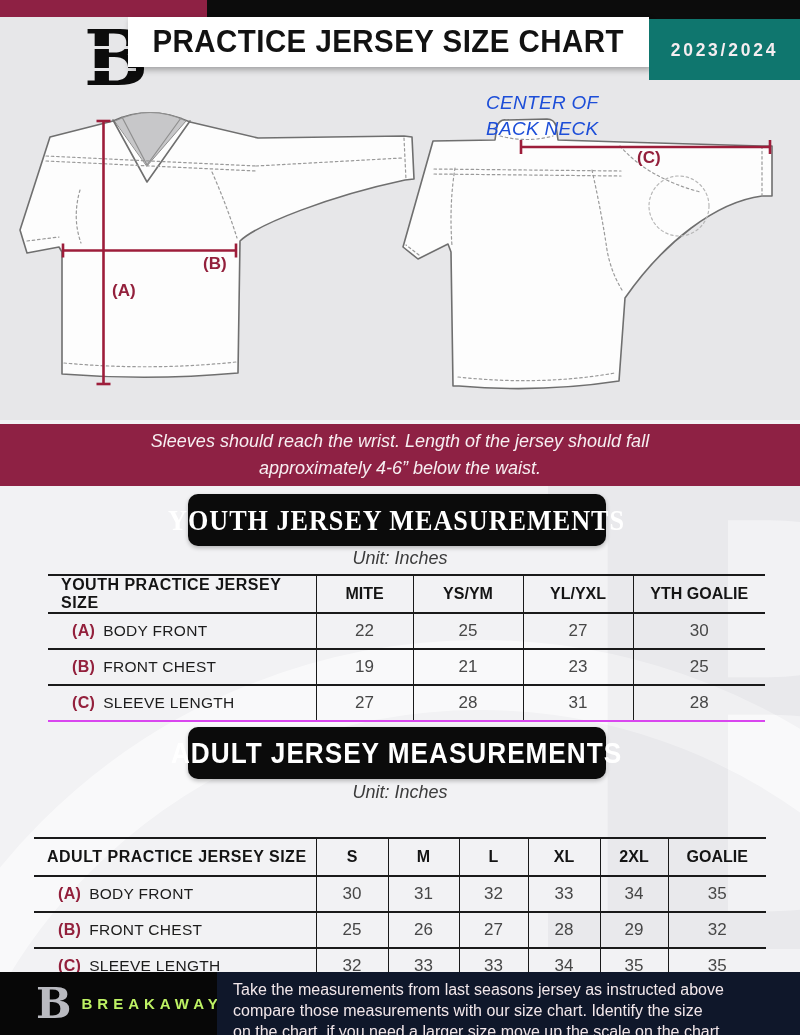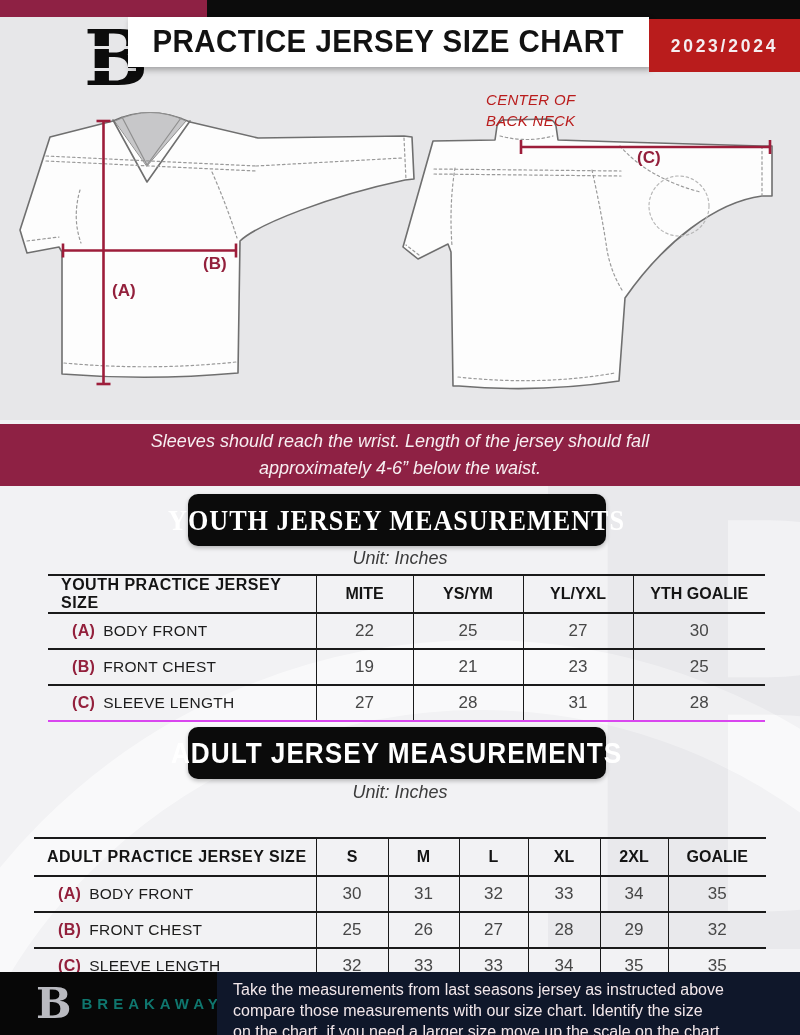--- a/index.html
+++ b/index.html
@@ -10,30 +10,30 @@
         font-size:640px;line-height:0.8;color:rgba(70,70,95,0.05);z-index:1;user-select:none;}
   .swoosh{position:absolute;top:640px;left:-140px;width:1100px;height:1100px;border-radius:50%;
         border:70px solid rgba(255,255,255,0.55);z-index:1;}
   
   .strip-maroon{position:absolute;top:0;left:0;width:207px;height:17px;background:#8e2144;z-index:3;}
   .strip-black{position:absolute;top:0;left:207px;width:593px;height:19px;background:#0c0c0c;z-index:3;}
   .title-banner{position:absolute;top:17px;left:128px;width:521px;height:50px;background:#ffffff;
         box-shadow:2px 3px 6px rgba(0,0,0,0.3);display:flex;align-items:center;justify-content:center;z-index:4;}
   .title-banner span{font-size:31px;font-weight:800;letter-spacing:0.5px;color:#121212;
         transform:scaleX(0.95);white-space:nowrap;}
-  .season-box{position:absolute;top:19px;left:649px;width:151px;height:53px;background:#b91c1c;
+  .season-box{position:absolute;top:19px;left:649px;width:151px;height:61px;background:#0f766e;
         display:flex;align-items:center;justify-content:center;z-index:4;}
   .season-box span{color:#f5edf0;font-weight:800;font-size:19px;letter-spacing:3px;transform:scaleX(0.92);white-space:nowrap;}
   .logo-top{position:absolute;top:22px;left:84px;width:60px;height:80px;z-index:4;
         font-family:"DejaVu Serif",serif;font-weight:bold;font-size:76px;line-height:74px;color:#0c0c0c;}
   .logo-top i{position:absolute;left:4px;width:48px;height:3px;background:#e7e7e9;}
   .logo-top i.s1{top:24px;} .logo-top i.s2{top:46px;}
   
   .diagram-svg{position:absolute;top:0;left:0;z-index:2;}
-  .anno{position:absolute;z-index:3;color:#b91c1c;font-style:italic;font-size:15px;line-height:1.38;
+  .anno{position:absolute;z-index:3;color:#1d4ed8;font-style:italic;font-size:19px;line-height:1.38;
         letter-spacing:0.3px;font-weight:500;white-space:nowrap;}
   .anno-bold{position:absolute;z-index:3;color:#93203c;font-weight:800;font-size:17px;white-space:nowrap;}
   
   .note-banner{position:absolute;top:424px;left:0;width:800px;height:62px;background:#8e2144;z-index:3;
         display:flex;flex-direction:column;align-items:center;justify-content:center;font-style:italic;}
   .note-banner div{color:#f7eef1;font-size:18px;line-height:1.5;white-space:nowrap;}
   
   .section-banner{position:absolute;left:188px;width:418px;height:52px;background:#0b0b0b;border-radius:10px;
         display:flex;align-items:center;justify-content:center;z-index:3;box-shadow:0 2px 4px rgba(0,0,0,0.25);}
   .section-banner span{color:#ffffff;font-size:27px;font-weight:800;letter-spacing:1px;
@@ -53,21 +53,21 @@
   .size-table td:first-child{border-left:none;text-align:left;}
   .size-table tr.head td{font-weight:700;color:#141414;font-size:16px;height:36px;}
   .size-table td.col-label{font-weight:500;letter-spacing:0.5px;color:#2e2e2e;font-size:16px;padding-left:13px;}
   .size-table td.row-label{padding-left:24px;font-size:15.5px;color:#1c1c1c;letter-spacing:0.3px;}
   .size-table b.key{color:#93203c;font-weight:800;font-size:16px;margin-right:8px;font-style:normal;}
   
   .footer-black{position:absolute;top:972px;left:0;width:217px;height:63px;background:#070707;z-index:3;
         display:flex;align-items:center;}
   .footer-logo{font-family:"DejaVu Serif",serif;font-weight:bold;font-size:42px;color:#b9bac0;
         margin-left:36px;line-height:40px;}
-  .footer-brand{color:#0f766e;font-size:15px;font-weight:700;letter-spacing:5px;margin-left:10px;white-space:nowrap;}
+  .footer-brand{color:#bef264;font-size:15px;font-weight:700;letter-spacing:5px;margin-left:10px;white-space:nowrap;}
   .footer-maroon{position:absolute;top:972px;left:217px;width:583px;height:63px;background:#0f172a;z-index:3;
         box-sizing:border-box;padding:8px 0 0 16px;}
   .footer-maroon div{color:#f2e7ea;font-size:16px;line-height:1.3;white-space:nowrap;}
 </style>
 </head>
 <body>
 
 <div id="page">
 
   <div class="top-bg"></div>

